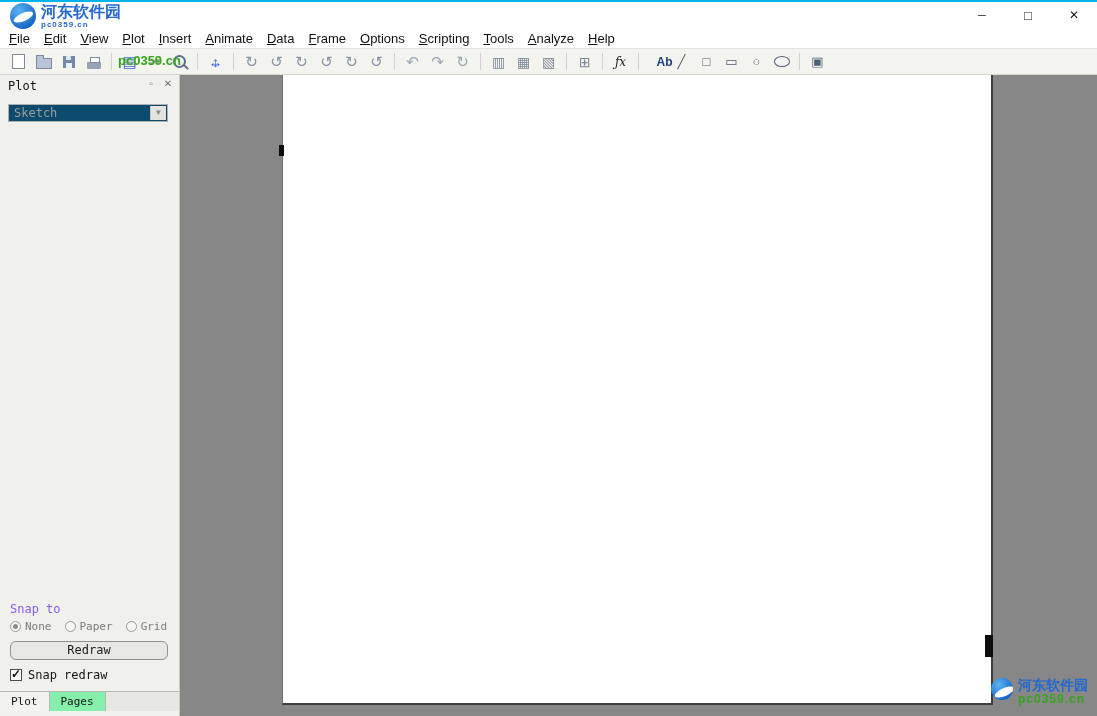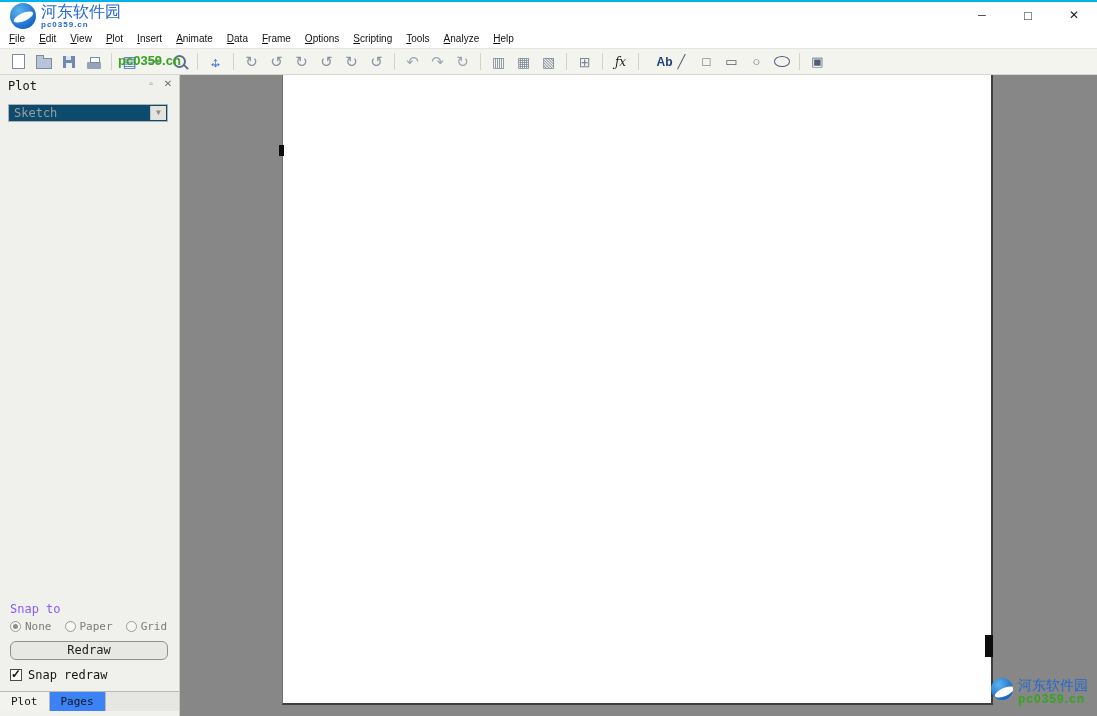--- a/index.html
+++ b/index.html
@@ -12,21 +12,21 @@
   .titlebar{position:absolute;left:0;top:2px;width:100%;height:26px;background:#ffffff;}
   .win-controls{position:absolute;right:0;top:0;height:26px;display:flex;}
   .win-btn{width:46px;height:26px;display:flex;align-items:center;justify-content:center;
            font-size:11px;color:#1a1a1a;cursor:default;}
   .win-btn.max{font-size:13px;}
   .win-btn.close{font-size:12px;}
 
   
   .menubar{position:absolute;left:0;top:28px;width:100%;height:20px;background:#ffffff;
            display:flex;align-items:center;padding-left:2px;box-sizing:border-box;}
-  .menu-item{padding:0 7px;font-size:10px;color:#111;cursor:default;white-space:nowrap;}
+  .menu-item{padding:0 7px;font-size:13px;color:#111;cursor:default;white-space:nowrap;}
   .menu-item u{text-decoration:underline;}
 
   
   .toolbar{position:absolute;left:0;top:48px;width:100%;height:27px;background:#f4f4ef;
            border-top:1px solid #e6e6e1;border-bottom:1px solid #d6d6d1;box-sizing:border-box;
            display:flex;align-items:center;padding-left:6px;}
   .tb-btn{width:25px;height:23px;display:flex;align-items:center;justify-content:center;cursor:default;}
   .tb-sep{width:1px;height:17px;background:#d2d2cc;margin:0 5px;}
   .g{font-size:15px;line-height:1;color:#7b8698;}
   .g-rot{font-size:15px;color:#8793a5;}
@@ -76,41 +76,41 @@
   .redraw-btn{position:absolute;left:10px;top:566px;width:158px;height:19px;box-sizing:border-box;
               background:#e7e7e3;border:1px solid #90908d;border-radius:6px;
               font:12px "DejaVu Sans Mono",monospace;color:#1c1c1c;text-align:center;line-height:17px;cursor:default;}
   .auto-redraw{position:absolute;left:10px;top:593px;display:flex;align-items:center;gap:6px;cursor:default;}
   .checkbox{width:12px;height:12px;border:1px solid #4a4a48;background:#fff;position:relative;box-sizing:border-box;}
   .checkbox .chk{position:absolute;left:0px;top:-3px;font-size:12px;color:#111;font-weight:bold;}
   .auto-redraw-label{font:12px "DejaVu Sans Mono",monospace;color:#141414;}
   .tabbar{position:absolute;left:0;top:616px;width:100%;height:20px;background:#e6e6e2;
           border-top:1px solid #b8b8b4;display:flex;box-sizing:border-box;}
   .tab{height:100%;padding:0 11px;font:11px "DejaVu Sans Mono",monospace;color:#141414;
-       display:flex;align-items:center;border-right:1px solid #b8b8b4;background:#3b82f6;cursor:default;}
+       display:flex;align-items:center;border-right:1px solid #b8b8b4;background:#86efac;cursor:default;}
   .tab.active{background:#f2f2ee;}
 
   
   .workspace{flex:1;position:relative;background:#878787;overflow:hidden;}
   .page{position:absolute;left:102px;top:0;width:708px;height:628px;background:#ffffff;
         border-left:1px solid #6f6f6f;border-right:2px solid #3f3f3f;border-bottom:2px solid #3f3f3f;}
   .tick-left{position:absolute;left:99px;top:70px;width:5px;height:11px;background:#0d0d0d;}
   .tick-right{position:absolute;left:805px;top:560px;width:8px;height:22px;background:#0d0d0d;}
 
   
   .wm{position:absolute;z-index:60;pointer-events:none;display:flex;gap:5px;align-items:flex-start;}
   .wm-tl{left:10px;top:3px;}
   .wm-br{left:991px;top:678px;}
   .wm-logo{width:26px;height:26px;border-radius:50%;position:relative;overflow:hidden;flex-shrink:0;
            background:radial-gradient(circle at 35% 30%, #5ab4f0, #1565c8 75%);}
   .wm-logo::after{content:"";position:absolute;left:3px;top:10px;width:21px;height:8px;background:#fff;
            border-radius:50%;transform:rotate(-24deg);}
   .wm-logo.small{width:22px;height:22px;}
   .wm-col{display:flex;flex-direction:column;line-height:1.1;}
-  .wm-title{font-size:16px;font-weight:normal;color:#2468d0;white-space:nowrap;}
+  .wm-title{font-size:16px;font-weight:bold;color:#2468d0;white-space:nowrap;}
   .wm-title.small{font-size:14px;}
   .wm-sub{font-size:8px;font-weight:bold;color:#2468d0;letter-spacing:1px;}
   .wm-url-green{position:absolute;left:118px;top:53px;z-index:60;font-size:13px;font-weight:bold;
                 color:#36a41e;pointer-events:none;}
   .wm-br .wm-url{font-size:12px;font-weight:bold;color:#36a41e;letter-spacing:1px;}
 </style>
 </head>
 <body>
 
 <div class="window">

